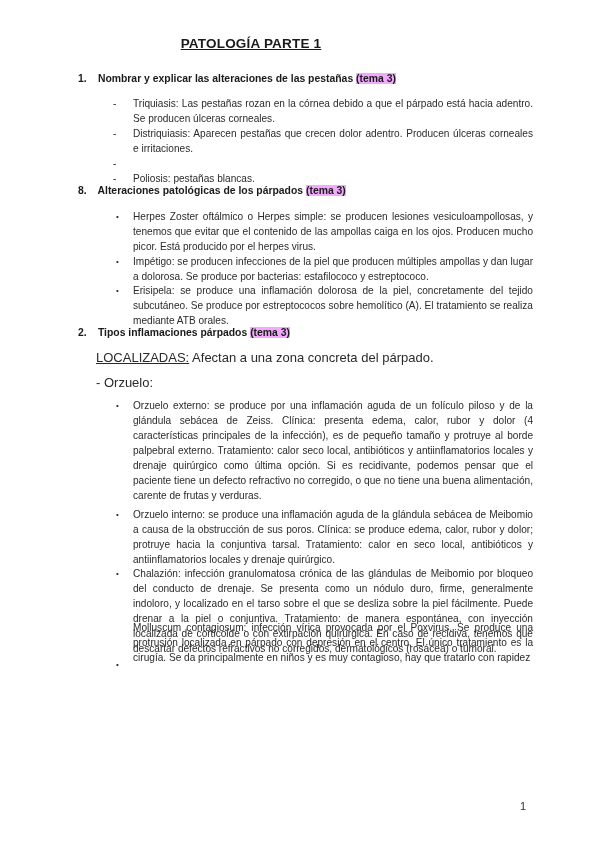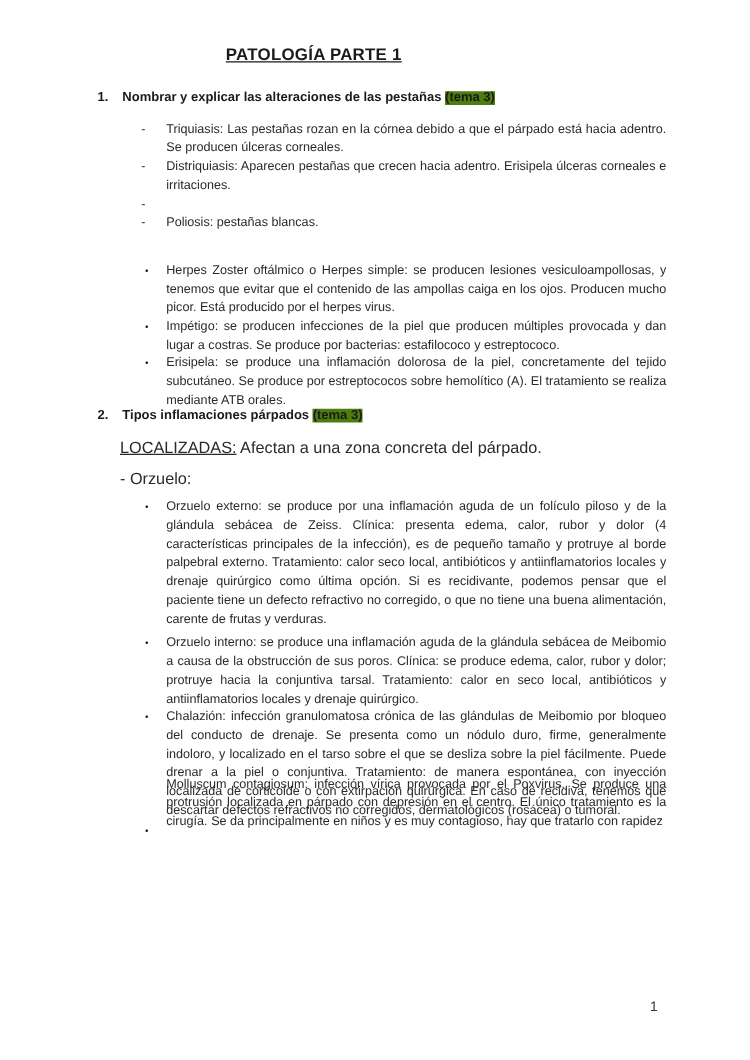--- a/index.html
+++ b/index.html
@@ -10,21 +10,21 @@
   }
   .page { position: absolute; left: 0; top: 0; width: 600px; height: 848px; }
   .title {
     position: absolute; top: 36px; left: 0; width: 502px; text-align: center;
     font-weight: bold; font-size: 13.5px; text-decoration: underline; letter-spacing: 0.2px;
   }
   .qhead {
     position: absolute; left: 78px; font-size: 10.4px; font-weight: bold; white-space: nowrap;
   }
   .qnum { display: inline-block; width: 17px; }
-  .hl { background: #4d7c0f; }
+  .hl { background: #f0abfc; }
   .para {
     position: absolute; left: 133px; width: 400px; font-size: 10.1px; line-height: 15px;
     text-align: justify; color: #2a2a2a;
   }
   .bullet-dash, .bullet-dot {
     position: absolute; left: 113px; font-size: 10px; line-height: 15px; color: #2a2a2a;
   }
   .bullet-dot { font-size: 8px; left: 116px; }
   .plain {
     position: absolute; left: 96px; font-size: 13px; color: #2a2a2a; white-space: nowrap;
@@ -42,33 +42,38 @@
   <div class="qhead" style="top:73px;">
     <span class="qnum">1.</span>
     <span>Nombrar y explicar las alteraciones de las pestañas</span>
     <span class="hl">(tema 3)</span>
   </div>
 
   <span class="bullet-dash" style="top:96px;">-</span>
   <div class="para" style="top:96px;">Triquiasis: Las pestañas rozan en la córnea debido a que el párpado está hacia adentro. Se producen úlceras corneales.</div>
 
   <span class="bullet-dash" style="top:126px;">-</span>
-  <div class="para" style="top:126px;">Distriquiasis: Aparecen pestañas que crecen hacia adentro. Erisipela úlceras corneales e irritaciones.</div>
+  <div class="para" style="top:126px;">Distriquiasis: Aparecen pestañas que crecen dolor adentro. Producen úlceras corneales e irritaciones.</div>
 
   <span class="bullet-dash" style="top:156px;">-</span>
 
   <span class="bullet-dash" style="top:171px;">-</span>
   <div class="para" style="top:171px;">Poliosis: pestañas blancas.</div>
 
+  <div class="qhead" style="top:185px;">
+    <span class="qnum">8.</span>
+    <span>Alteraciones patológicas de los párpados</span>
+    <span class="hl">(tema 3)</span>
+  </div>
 
   <span class="bullet-dot" style="top:209px;">•</span>
   <div class="para" style="top:209px;">Herpes Zoster oftálmico o Herpes simple: se producen lesiones vesiculoampollosas, y tenemos que evitar que el contenido de las ampollas caiga en los ojos. Producen mucho picor. Está producido por el herpes virus.</div>
 
   <span class="bullet-dot" style="top:254px;">•</span>
-  <div class="para" style="top:254px;">Impétigo: se producen infecciones de la piel que producen múltiples provocada y dan lugar a costras. Se produce por bacterias: estafilococo y estreptococo.</div>
+  <div class="para" style="top:254px;">Impétigo: se producen infecciones de la piel que producen múltiples ampollas y dan lugar a dolorosa. Se produce por bacterias: estafilococo y estreptococo.</div>
 
   <span class="bullet-dot" style="top:283px;">•</span>
   <div class="para" style="top:283px;">Erisipela: se produce una inflamación dolorosa de la piel, concretamente del tejido subcutáneo. Se produce por estreptococos sobre hemolítico (A). El tratamiento se realiza mediante ATB orales.</div>
 
   <div class="qhead" style="top:327px;">
     <span class="qnum">2.</span>
     <span>Tipos inflamaciones párpados</span>
     <span class="hl">(tema 3)</span>
   </div>
 

